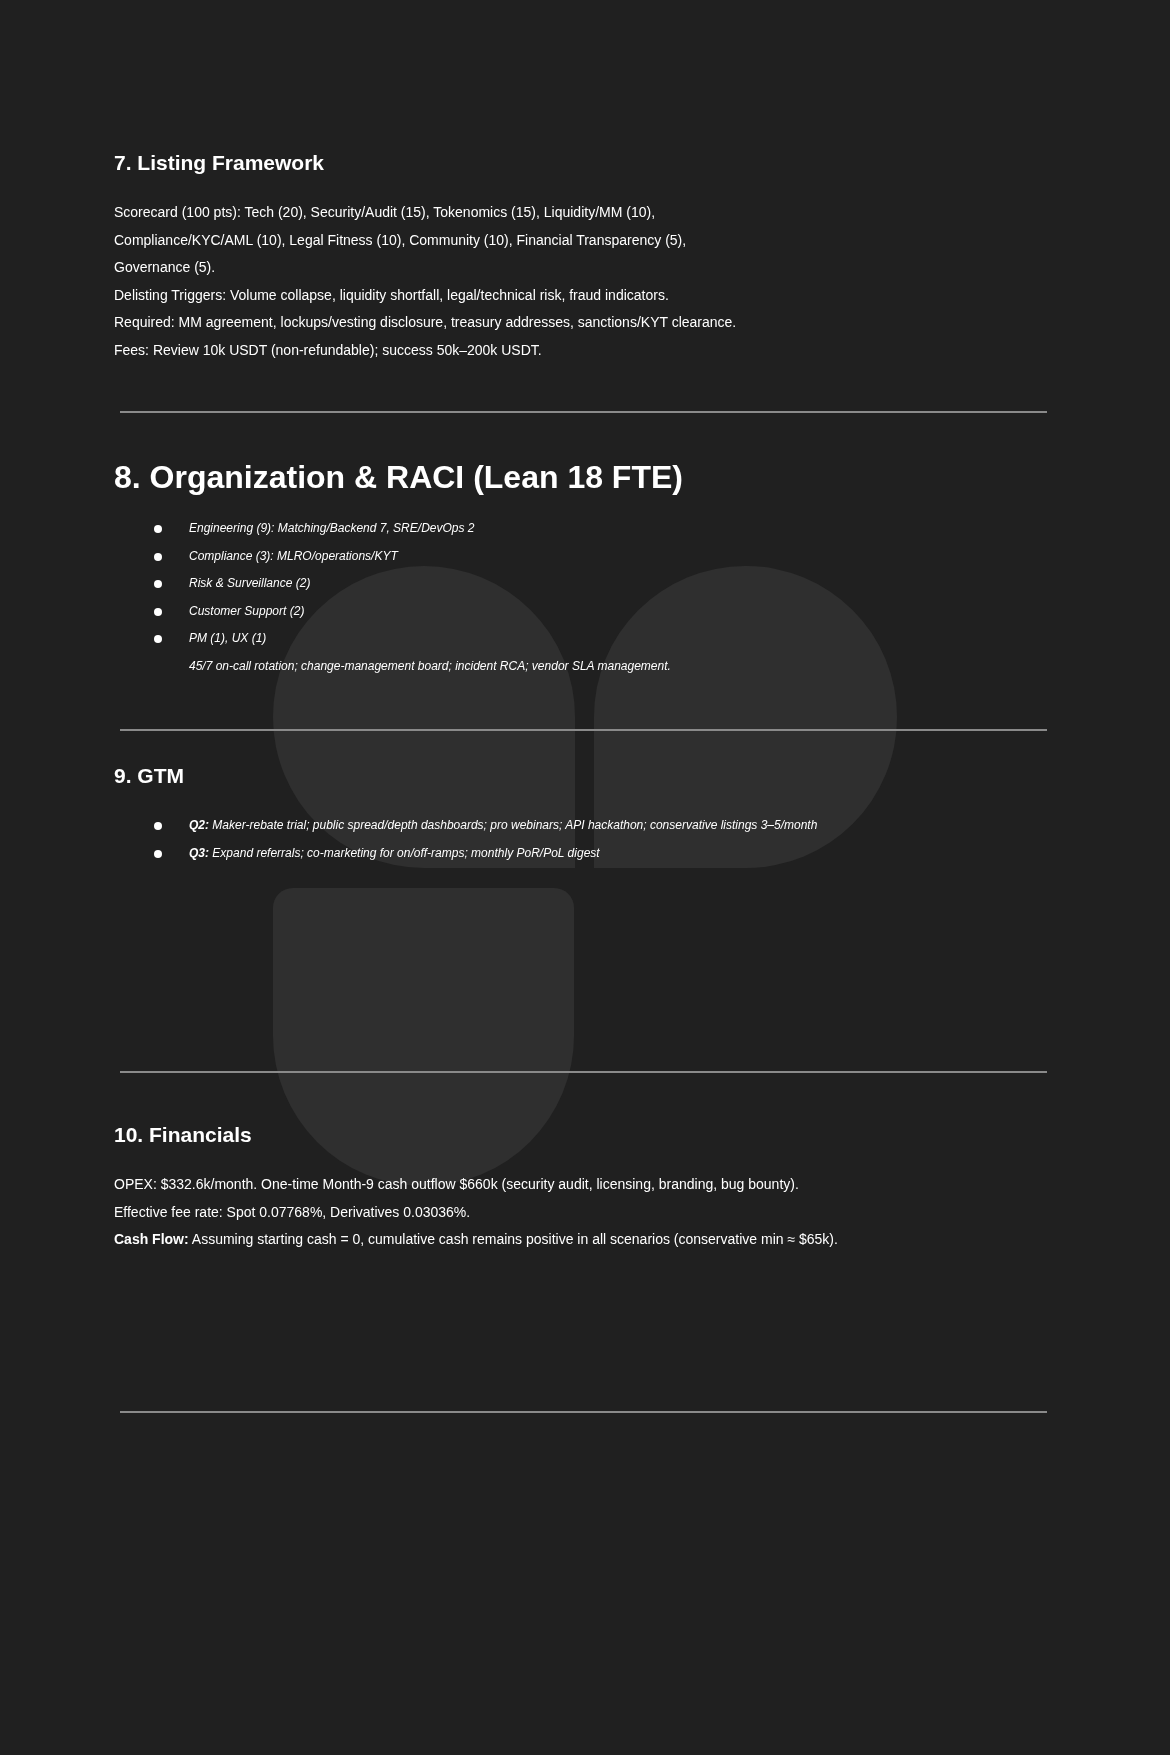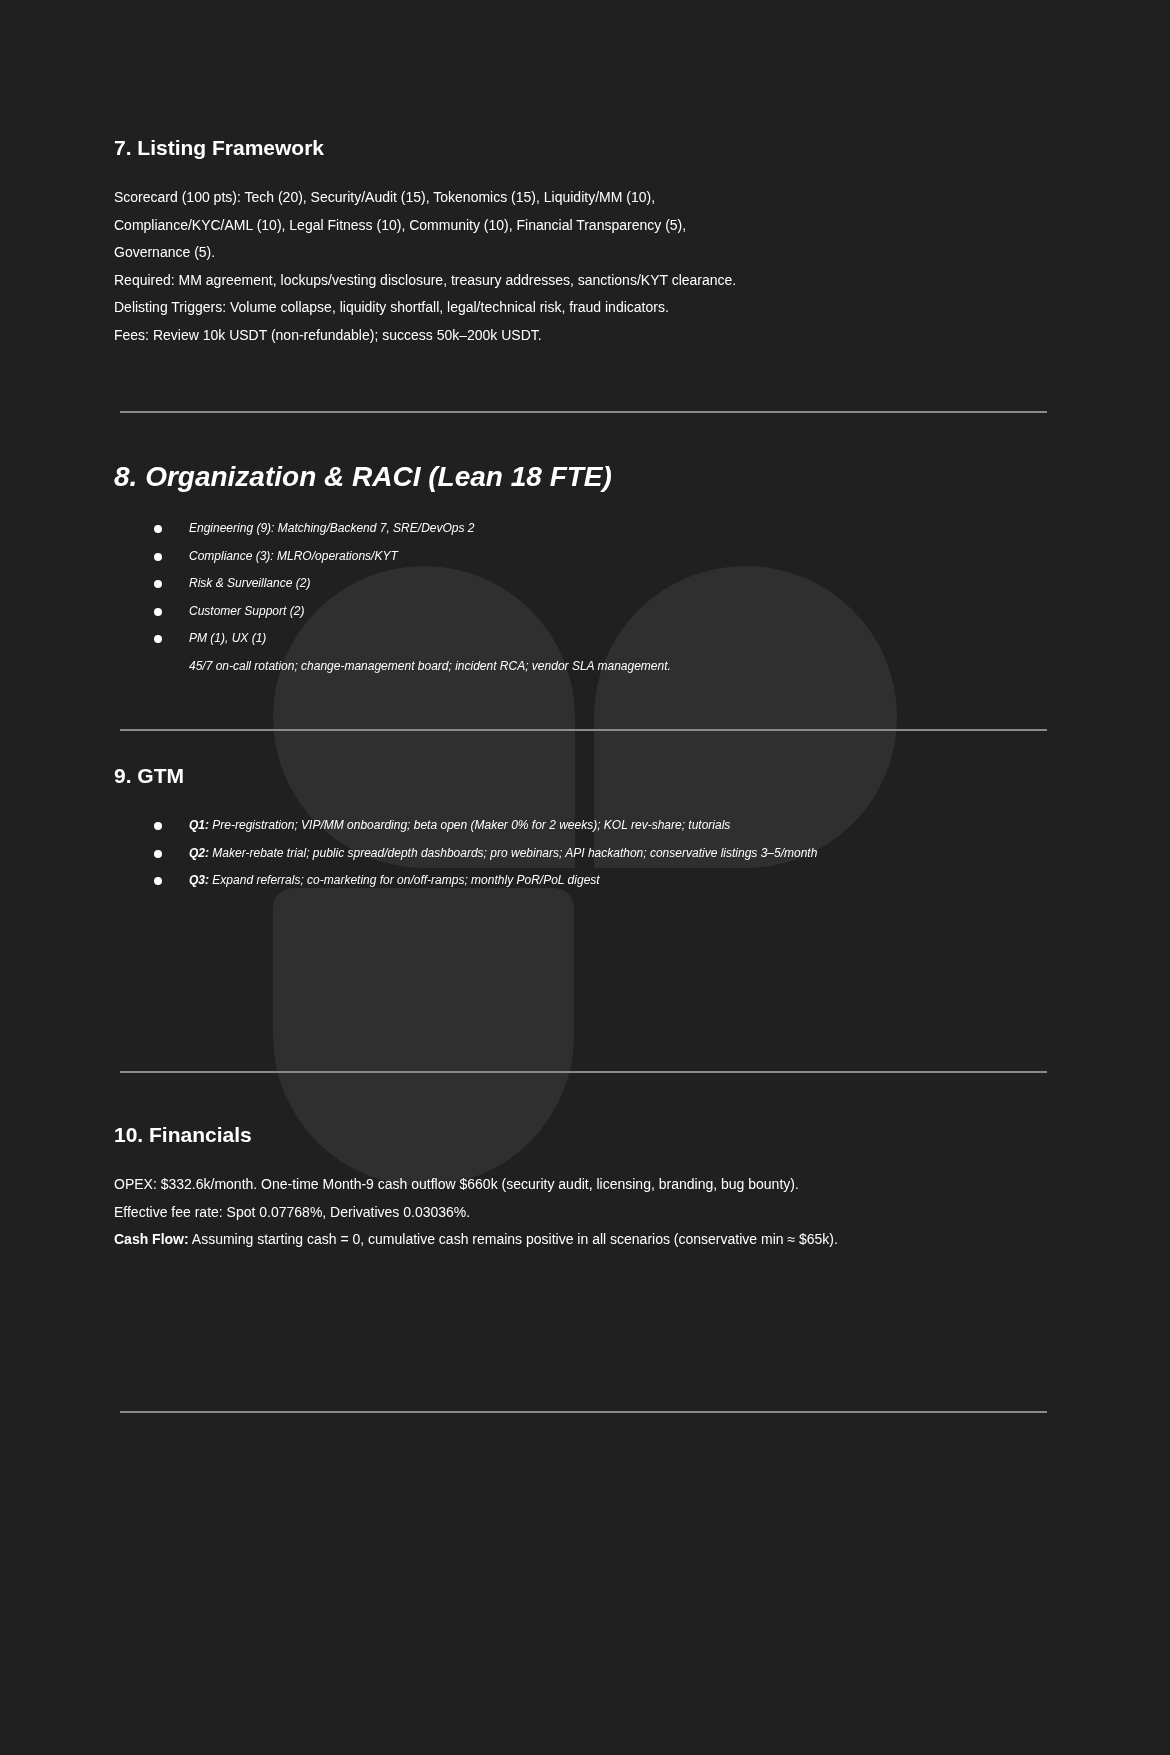--- a/index.html
+++ b/index.html
@@ -8,47 +8,47 @@
     font-family: "Liberation Sans", sans-serif; color: #ffffff;
   }
   .watermark { position: absolute; background: #2f2f2f; z-index: 0; }
   .wm-tl { left: 273px; top: 566px; width: 302px; height: 302px; border-radius: 151px 151px 0 151px; }
   .wm-tr { left: 594px; top: 566px; width: 303px; height: 302px; border-radius: 151px 151px 151px 0; }
   .wm-bl { left: 273px; top: 888px; width: 301px; height: 298px; border-radius: 20px 20px 151px 151px; }
 
   .content { position: absolute; left: 0; top: 0; width: 1170px; z-index: 1; }
   .section { position: absolute; left: 114px; width: 940px; }
   h2 { margin: 0; font-weight: bold; font-size: 21px; line-height: 28px; }
-  h2.large { font-size: 28px; line-height: 30px; font-style: italic; }
+  h2.large { font-size: 32px; line-height: 30px; }
   .para { font-size: 14px; line-height: 27.5px; margin: 0; }
   .bold { font-weight: bold; }
   ul { list-style: none; margin: 0; padding: 0; }
   li { position: relative; padding-left: 75px; font-size: 12px; line-height: 27.5px; font-style: italic; }
   li .bullet {
     position: absolute; left: 40px; top: 10px; width: 8px; height: 8px; border-radius: 50%; background: #ffffff;
   }
   .divider { position: absolute; left: 120px; width: 927px; height: 2px; background: #8a8a8a; }
 </style>
 </head>
 <body>
 
 <div class="watermark wm-tl"></div>
 <div class="watermark wm-tr"></div>
 <div class="watermark wm-bl"></div>
 
 <div class="content">
 
-  <div class="section" style="top:134px;">
+  <div class="section" style="top:149px;">
     <h2>7. Listing Framework</h2>
     <div style="height:22px;"></div>
     <p class="para">Scorecard (100 pts): Tech (20), Security/Audit (15), Tokenomics (15), Liquidity/MM (10),</p>
     <p class="para">Compliance/KYC/AML (10), Legal Fitness (10), Community (10), Financial Transparency (5),</p>
     <p class="para">Governance (5).</p>
+    <p class="para">Delisting Triggers: Volume collapse, liquidity shortfall, legal/technical risk, fraud indicators.</p>
     <p class="para">Required: MM agreement, lockups/vesting disclosure, treasury addresses, sanctions/KYT clearance.</p>
-    <p class="para">Delisting Triggers: Volume collapse, liquidity shortfall, legal/technical risk, fraud indicators.</p>
     <p class="para">Fees: Review 10k USDT (non-refundable); success 50k–200k USDT.</p>
   </div>
   <div class="divider" style="top:411px;"></div>
 
   <div class="section" style="top:462px;">
     <h2 class="large">8. Organization &amp; RACI (Lean 18 FTE)</h2>
     <div style="height:23px;"></div>
     <ul>
       <li><span class="bullet"></span><span>Engineering (9): Matching/Backend 7, SRE/DevOps 2</span></li>
       <li><span class="bullet"></span><span>Compliance (3): MLRO/operations/KYT</span></li>
@@ -56,21 +56,20 @@
       <li><span class="bullet"></span><span>Customer Support (2)</span></li>
       <li><span class="bullet"></span><span>PM (1), UX (1)</span><br><span>45/7 on-call rotation; change-management board; incident RCA; vendor SLA management.</span></li>
     </ul>
   </div>
   <div class="divider" style="top:729px;"></div>
 
   <div class="section" style="top:762px;">
     <h2>9. GTM</h2>
     <div style="height:22px;"></div>
     <ul style="width:960px;">
-      <li><span class="bullet"></span><span class="bold">Q1:</span><span> Pre-registration; VIP/MM onboarding; beta open (Maker 0% for 2 weeks); KOL rev-share; tutorials</span></li>
       <li><span class="bullet"></span><span class="bold">Q2:</span><span> Maker-rebate trial; public spread/depth dashboards; pro webinars; API hackathon; conservative listings 3–5/month</span></li>
       <li><span class="bullet"></span><span class="bold">Q3:</span><span> Expand referrals; co-marketing for on/off-ramps; monthly PoR/PoL digest</span></li>
     </ul>
   </div>
   <div class="divider" style="top:1071px;"></div>
 
   <div class="section" style="top:1121px; width:950px;">
     <h2>10. Financials</h2>
     <div style="height:22px;"></div>
     <p class="para">OPEX: $332.6k/month. One-time Month-9 cash outflow $660k (security audit, licensing, branding, bug bounty).</p>

